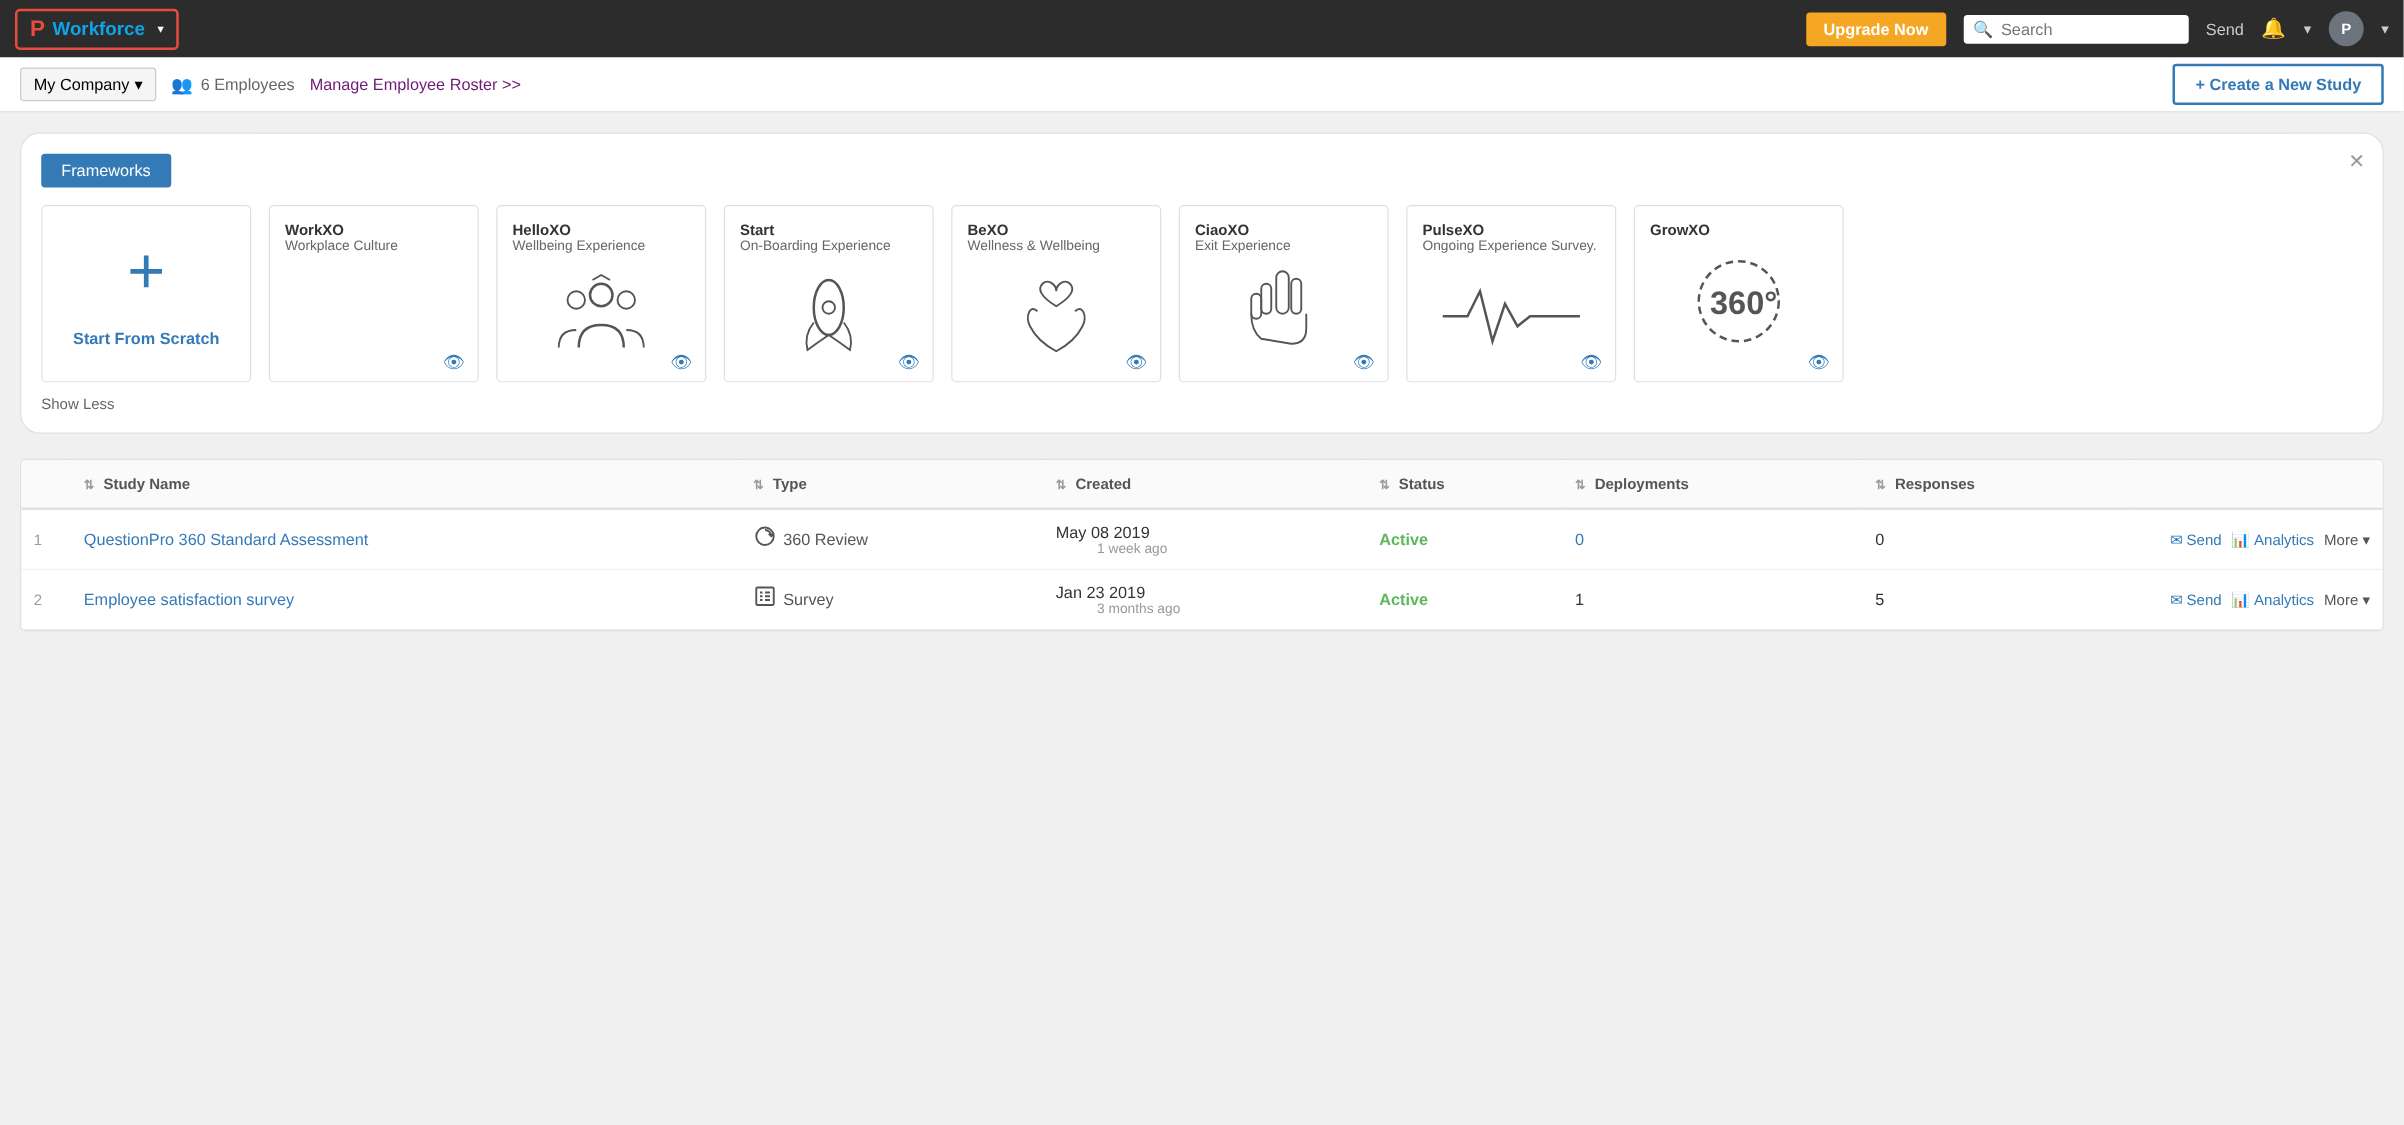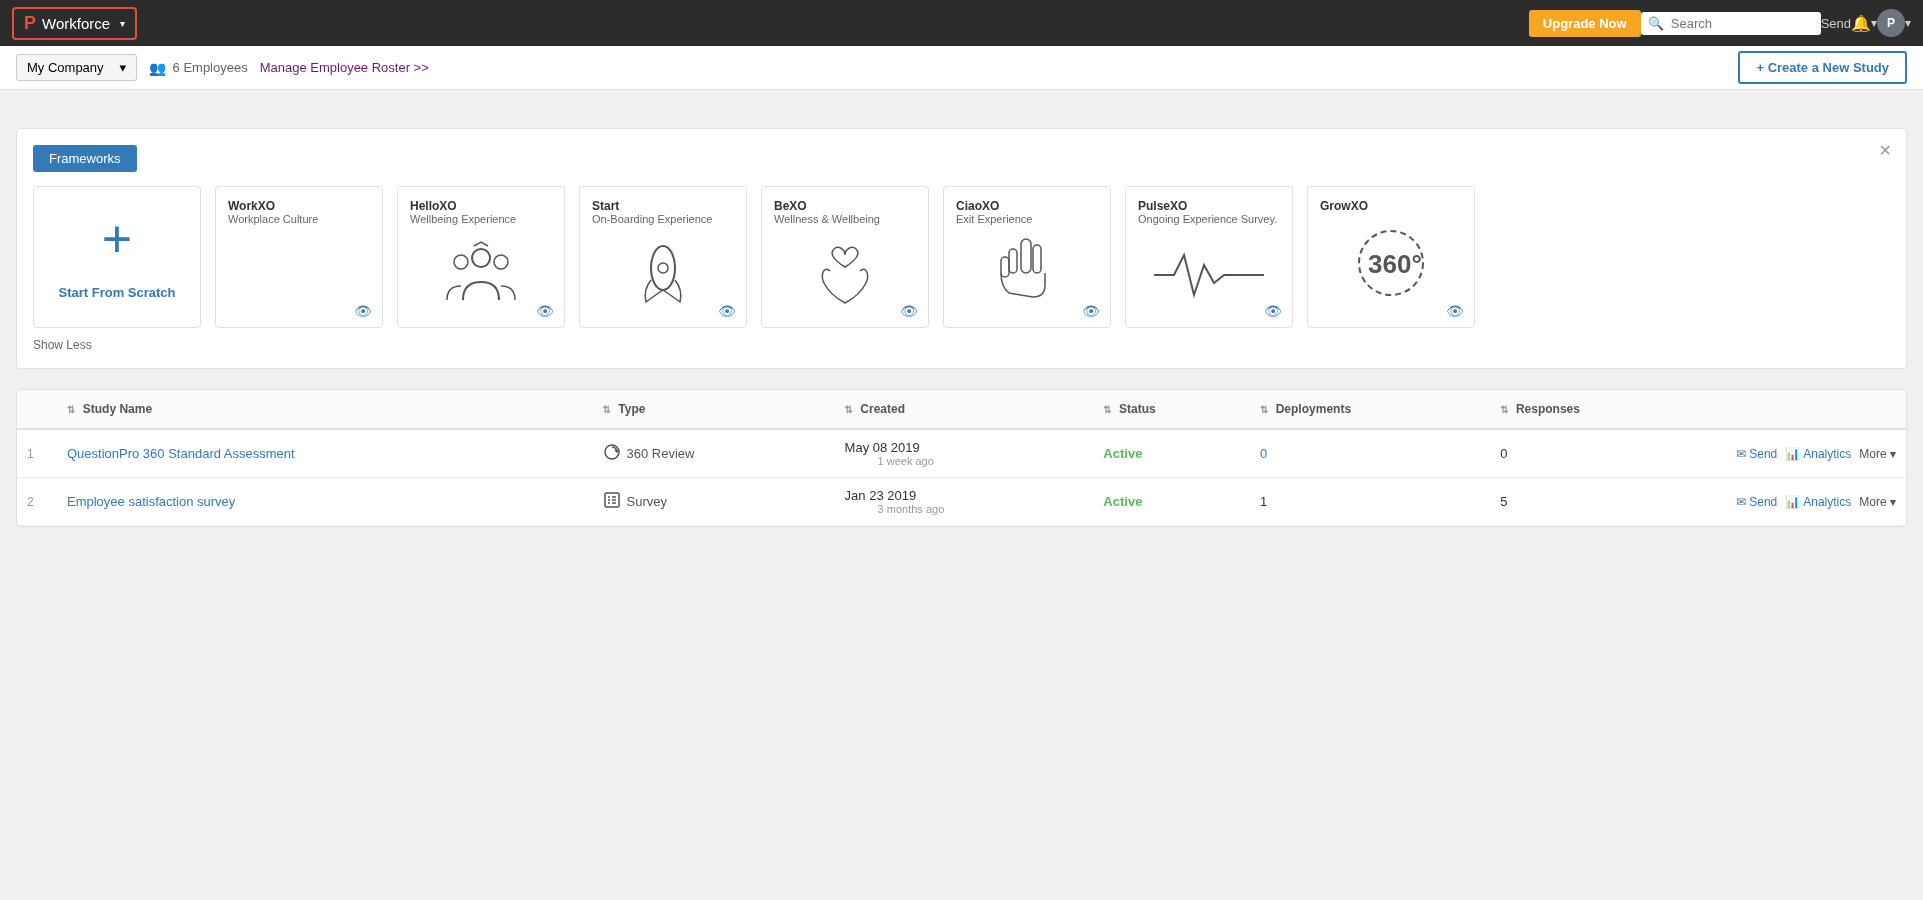--- a/index.html
+++ b/index.html
@@ -19,26 +19,26 @@
       display: flex; align-items: center; gap: 6px;
       border: 2px solid #e74c3c;
       border-radius: 4px;
       padding: 4px 10px;
       cursor: pointer;
     }
     .logo-p {
       color: #e74c3c; font-weight: bold; font-size: 18px;
     }
     .workforce-label {
-      color: #ffffff; font-size: 15px; font-weight: 400;
+      color: #0ea5e9; font-size: 15px; font-weight: 700;
     }
     .dropdown-arrow {
       color: #fff; font-size: 10px; margin-left: 4px;
     }
-    .top-nav-right { display: flex; align-items: center; }
+    .top-nav-right { display: flex; align-items: center; gap: 14px; }
     .upgrade-btn {
       background: #f5a623; color: #fff; border: none;
       padding: 6px 14px; border-radius: 3px; font-size: 13px;
       font-weight: bold; cursor: pointer;
     }
     .search-box {
       display: flex; align-items: center;
       background: #fff; border-radius: 3px;
       padding: 4px 8px; gap: 6px; width: 180px;
     }
@@ -61,37 +61,37 @@
       display: flex;
       align-items: center;
       padding: 0 16px;
       border-bottom: 1px solid #ddd;
       justify-content: space-between;
     }
     .sub-nav-left { display: flex; align-items: center; gap: 12px; }
     .my-company-btn {
       background: #f5f5f5; border: 1px solid #ccc;
       border-radius: 3px; padding: 5px 10px;
-      font-size: 13px; cursor: pointer; display: flex; align-items: flex-end; gap: 16px;
+      font-size: 13px; cursor: pointer; display: flex; align-items: flex-end; gap: 4px;
     }
     .employees-info { color: #666; font-size: 13px; display: flex; align-items: center; gap: 6px; }
     .manage-link { color: #701a75; font-size: 13px; cursor: pointer; text-decoration: none; }
     .create-study-btn {
       background: #fff; border: 2px solid #337ab7; color: #337ab7;
       border-radius: 3px; padding: 7px 16px; font-size: 13px;
       font-weight: bold; cursor: pointer;
     }
 
     
     .main { padding: 16px; }
 
     
     .frameworks-section {
-      background: #fff; border: 1px solid #e0e0e0; border-radius: 4px;
-      padding: 16px; margin-bottom: 20px; position: relative; margin-top: 22px;
+      background: #fff; border: 1px solid #e0e0e0; border-radius: 16px;
+      padding: 16px; margin-bottom: 20px; position: relative;
     }
     .frameworks-header { margin-bottom: 14px; }
     .frameworks-btn {
       background: #337ab7; color: #fff; border: none;
       border-radius: 3px; padding: 6px 16px; font-size: 13px; cursor: pointer;
     }
     .close-x {
       position: absolute; top: 12px; right: 14px;
       color: #999; font-size: 16px; cursor: pointer;
     }

